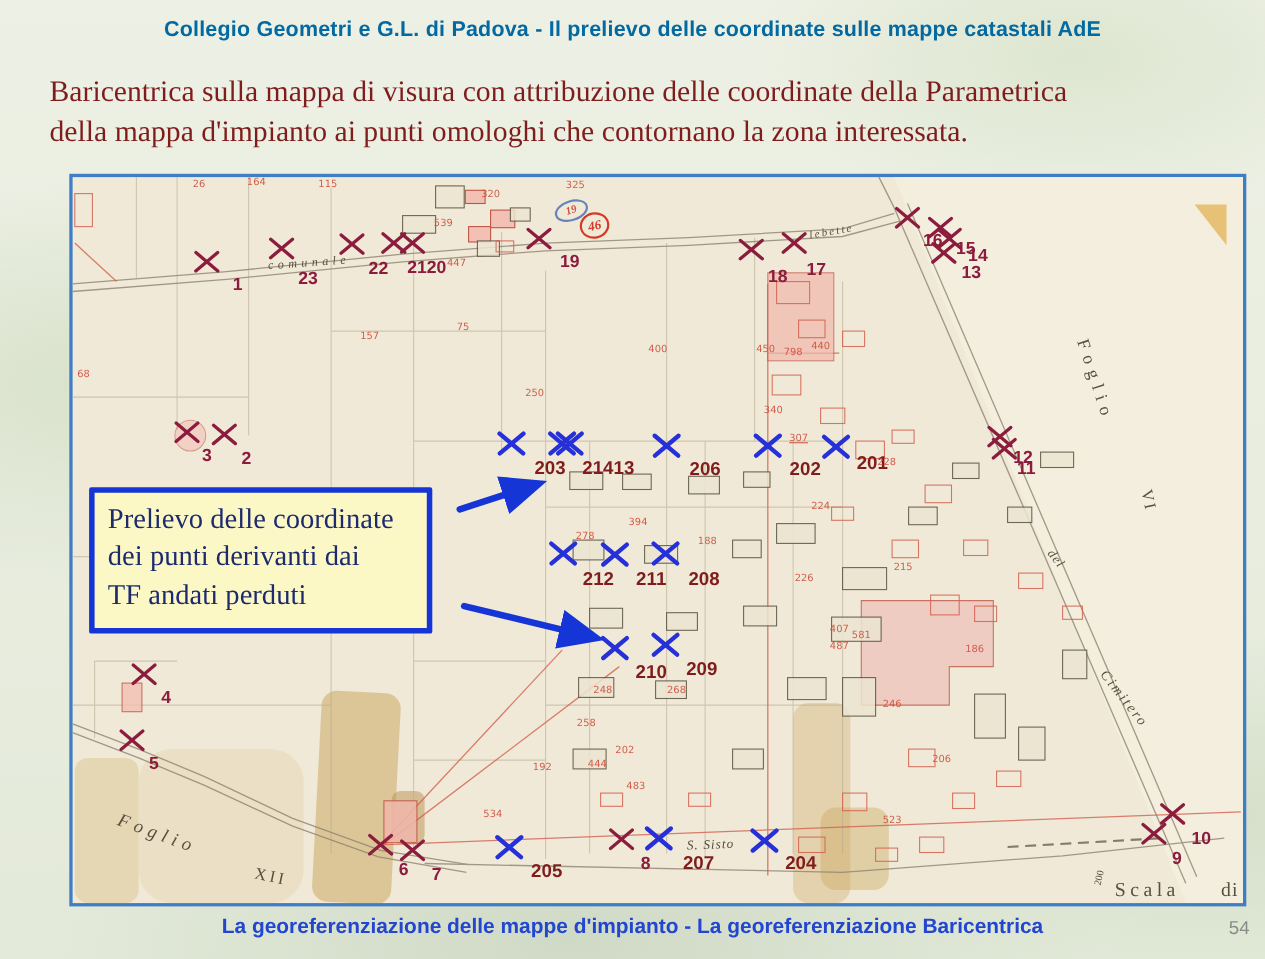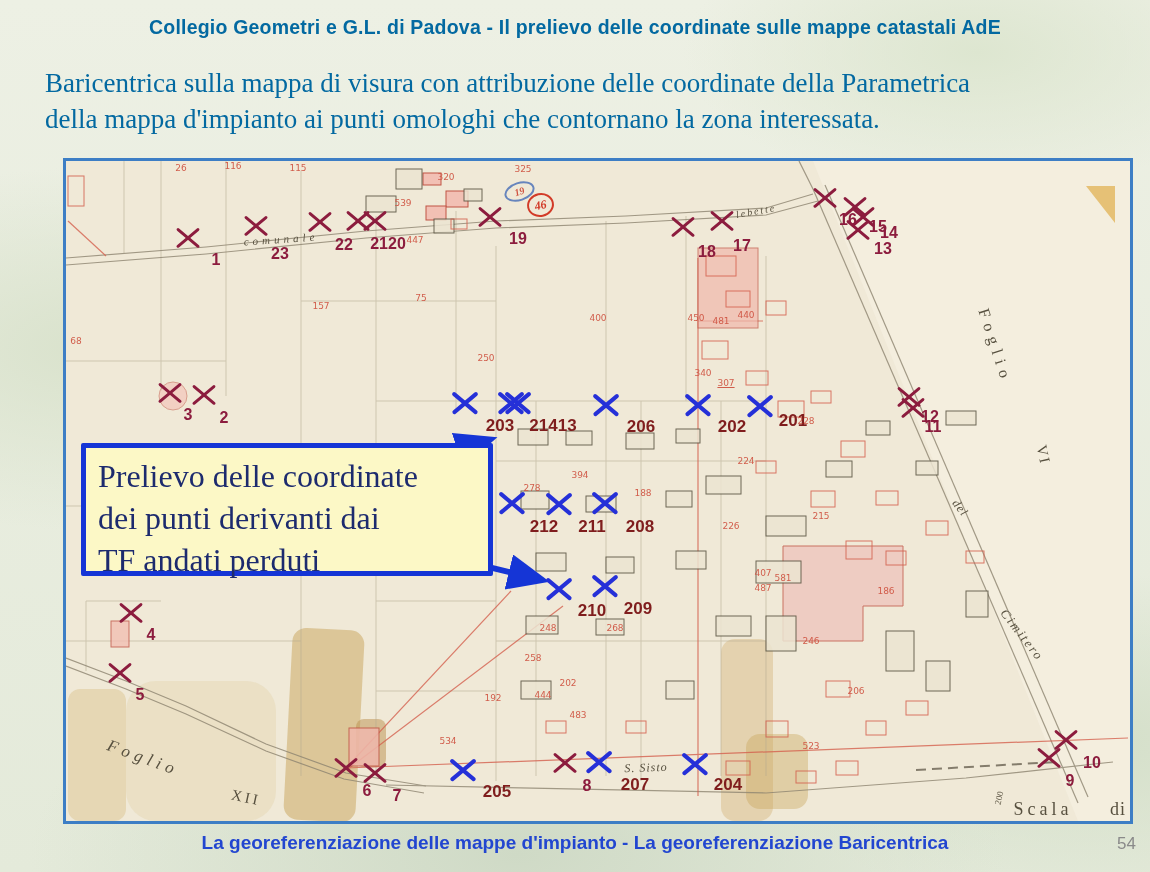--- a/index.html
+++ b/index.html
@@ -13,21 +13,21 @@
       radial-gradient(ellipse 500px 240px at 95% 85%, #d4dfc9 0%, rgba(212,223,201,0) 70%),
       linear-gradient(#edf0e4, #e4eada);
   }
   .hdr{
     position:absolute;top:16px;left:0;width:1150px;text-align:center;
     font-size:19.5px;font-weight:700;color:#0369a1;letter-spacing:.2px;
   }
   .subtitle{
     position:absolute;top:66px;left:45px;width:1085px;
     font-family:"Liberation Serif",serif;font-size:27px;line-height:1.32;
-    color:#0369a1;white-space:pre-line;
+    color:#7f1d1d;white-space:pre-line;
   }
   .map{
     position:absolute;left:63px;top:158px;width:1064px;height:660px;
     background:#f0e9d7;border:3px solid #3d7ec5;box-sizing:content-box;
   }
   .map svg{position:absolute;left:0;top:0;}
   .layer{position:absolute;left:0;top:0;width:1064px;height:660px;}
   .xmark{position:absolute;width:26px;height:26px;transform:translate(-50%,-50%);}
   .xmark::before,.xmark::after{
     content:"";position:absolute;left:50%;top:50%;height:3.2px;border-radius:2px;
@@ -54,23 +54,23 @@
   }
   .circ{
     position:absolute;display:flex;align-items:center;justify-content:center;
     border-radius:50%;box-sizing:border-box;
   }
   .circ.redc{left:461px;top:32px;width:27px;height:24px;border:2px solid #d23b28;
     color:#d23b28;font:italic 700 12px "Liberation Serif",serif;transform:rotate(-12deg);}
   .circ.bluec{left:438px;top:21px;width:31px;height:19px;border:2px solid #6785bd;
     color:#cf5240;font:italic 700 10px "Liberation Serif",serif;transform:rotate(-18deg);}
   .callout{
-    position:absolute;left:15px;top:282px;width:412px;height:133px;box-sizing:border-box;
+    position:absolute;left:15px;top:282px;width:312px;height:133px;box-sizing:border-box;
     background:#fcf8c6;border:5px solid #1535d6;border-radius:2px;
-    padding:7px 12px;font-family:"Liberation Serif",serif;font-size:32px;
+    padding:7px 12px;font-family:"Liberation Serif",serif;font-size:26px;
     line-height:1.32;color:#1d2b6e;white-space:pre-line;
   }
   .footer{
     position:absolute;top:832px;left:0;width:1150px;text-align:center;
     font-size:19px;font-weight:700;color:#2246d0;
   }
   .pagenum{
     position:absolute;top:834px;right:14px;font-size:17px;color:#8a8a8a;font-weight:400;
   }
 </style>
@@ -307,39 +307,39 @@
       <span class="mapt ink" style="left: 977px; top: 294px; font-size: 15px; letter-spacing: 2px; transform: translate(-50%, -50%) rotate(78deg);">VI</span>
       <span class="mapt inkital" style="left: 894px; top: 347px; font-size: 12px; letter-spacing: 1px; transform: translate(-50%, -50%) rotate(52deg);">del</span>
       <span class="mapt inkital" style="left: 956px; top: 474px; font-size: 13px; letter-spacing: 2px; transform: translate(-50%, -50%) rotate(52deg);">Cimitero</span>
       <span class="mapt inkital" style="left: 77px; top: 597px; font-size: 17px; letter-spacing: 5px; transform: translate(-50%, -50%) rotate(20deg);">Foglio</span>
       <span class="mapt ink" style="left: 180px; top: 637px; font-size: 15px; letter-spacing: 3px; transform: translate(-50%, -50%) rotate(12deg);">XII</span>
       <span class="mapt inkital" style="left: 580px; top: 607px; font-size: 12px; letter-spacing: 1px; transform: translate(-50%, -50%) rotate(-2deg);">S. Sisto</span>
       <span class="mapt ink" style="left: 977px; top: 648px; font-size: 18px; letter-spacing: 4px; transform: translate(-50%, -50%) rotate(0deg);">Scala</span>
       <span class="mapt ink" style="left: 1052px; top: 648px; font-size: 18px; letter-spacing: 1px; transform: translate(-50%, -50%) rotate(0deg);">di</span>
       <span class="mapt ink" style="left: 933px; top: 637px; font-size: 9px; letter-spacing: 0px; transform: translate(-50%, -50%) rotate(-78deg);">200</span>
       <span class="rnum" style="left: 115px; top: 7px;">26</span>
-      <span class="rnum" style="left: 167px; top: 5px;">116</span>
+      <span class="rnum" style="left: 167px; top: 5px;">164</span>
       <span class="rnum" style="left: 232px; top: 7px;">115</span>
       <span class="rnum" style="left: 457px; top: 8px;">325</span>
       <span class="rnum" style="left: 380px; top: 16px;">320</span>
       <span class="rnum" style="left: 337px; top: 42px;">539</span>
       <span class="rnum" style="left: 349px; top: 79px;">447</span>
-      <span class="rnum" style="left: 255px; top: 145px;">157</span>
+      <span class="rnum" style="left: 270px; top: 145px;">157</span>
       <span class="rnum" style="left: 355px; top: 137px;">75</span>
       <span class="rnum" style="left: 10px; top: 180px;">68</span>
       <span class="rnum" style="left: 532px; top: 157px;">400</span>
       <span class="rnum" style="left: 420px; top: 197px;">250</span>
       <span class="rnum" style="left: 466px; top: 296px; margin-top: 31px;">278</span>
       <span class="rnum" style="left: 514px; top: 314px;">394</span>
       <span class="rnum" style="left: 577px; top: 332px;">188</span>
       <span class="rnum" style="left: 630px; top: 157px;">450</span>
-      <span class="rnum" style="left: 655px; top: 160px;">481</span>
+      <span class="rnum" style="left: 655px; top: 160px;">798</span>
       <span class="rnum" style="left: 680px; top: 154px;">440</span>
       <span class="rnum" style="left: 637px; top: 212px;">340</span>
-      <span class="rnum" style="left: 660px; top: 222px; text-decoration: underline;">307</span>
+      <span class="rnum" style="left: 660px; top: 238px; text-decoration: underline;">307</span>
       <span class="rnum" style="left: 740px; top: 260px;">228</span>
       <span class="rnum" style="left: 680px; top: 300px;">224</span>
       <span class="rnum" style="left: 755px; top: 355px;">215</span>
       <span class="rnum" style="left: 665px; top: 365px;">226</span>
       <span class="rnum" style="left: 820px; top: 430px;">186</span>
       <span class="rnum" style="left: 697px; top: 412px;">407</span>
       <span class="rnum" style="left: 697px; top: 427px;">487</span>
       <span class="rnum" style="left: 482px; top: 467px;">248</span>
       <span class="rnum" style="left: 549px; top: 467px;">268</span>
       <span class="rnum" style="left: 467px; top: 497px;">258</span>

